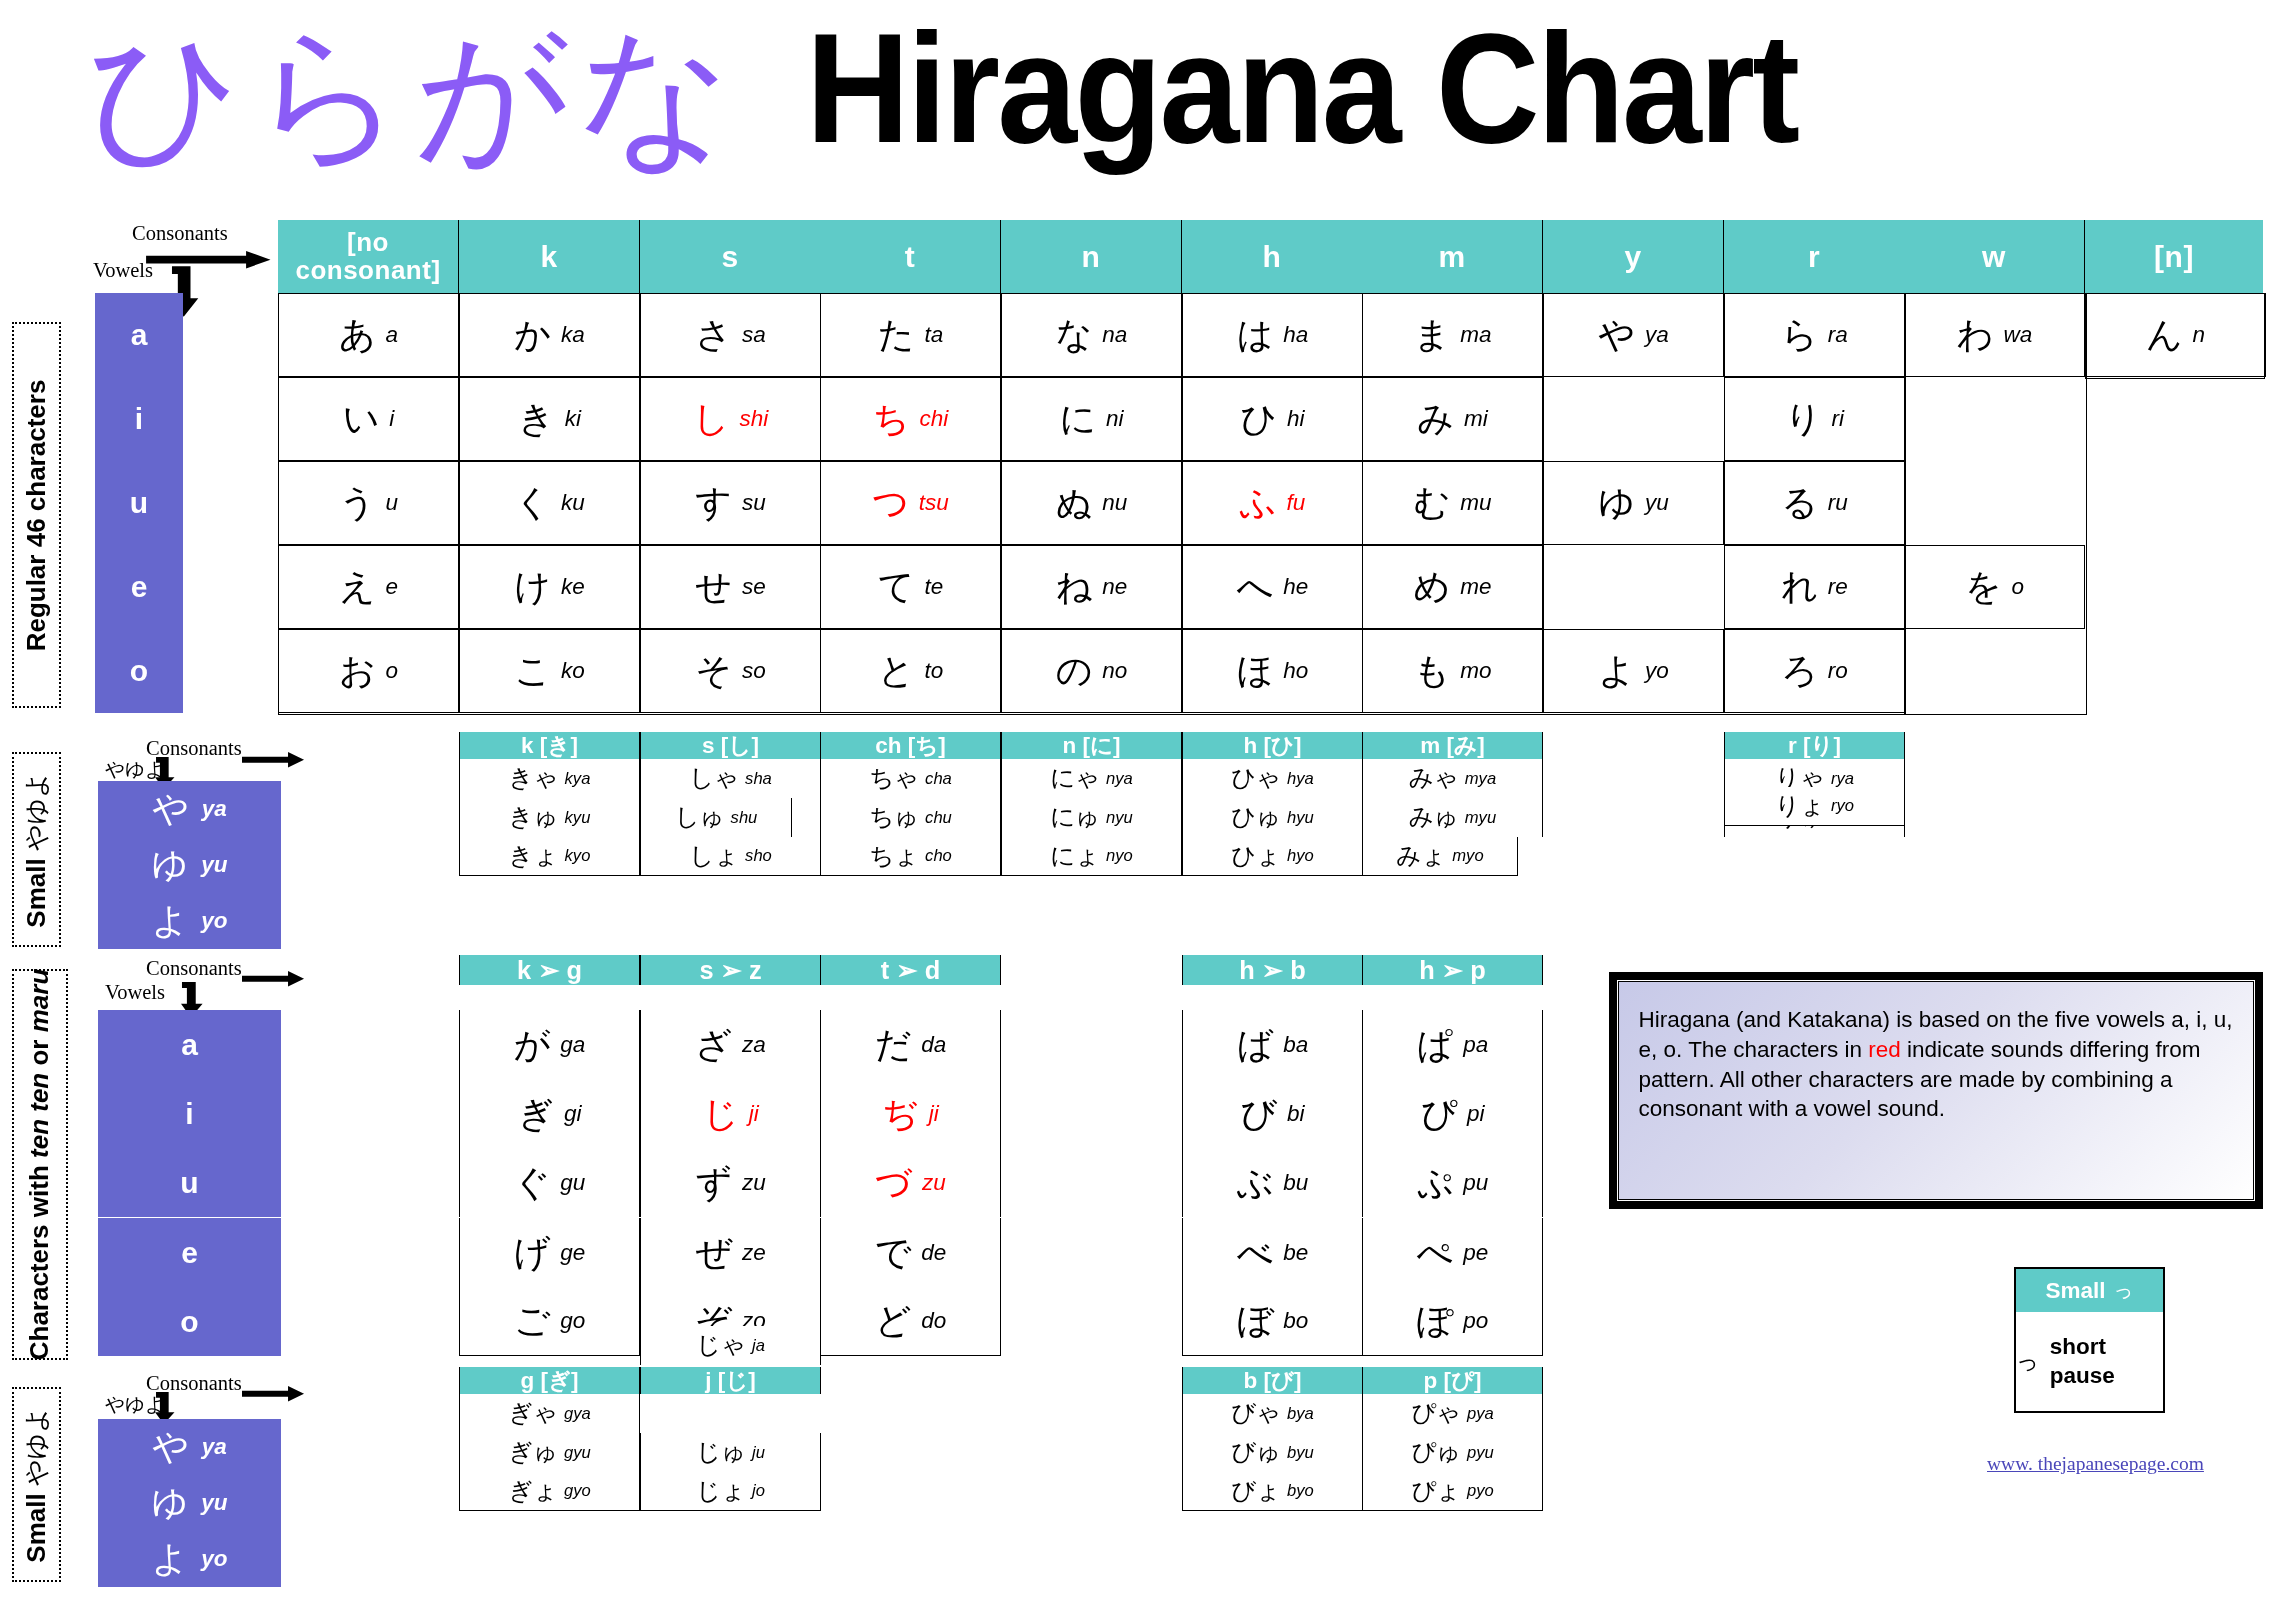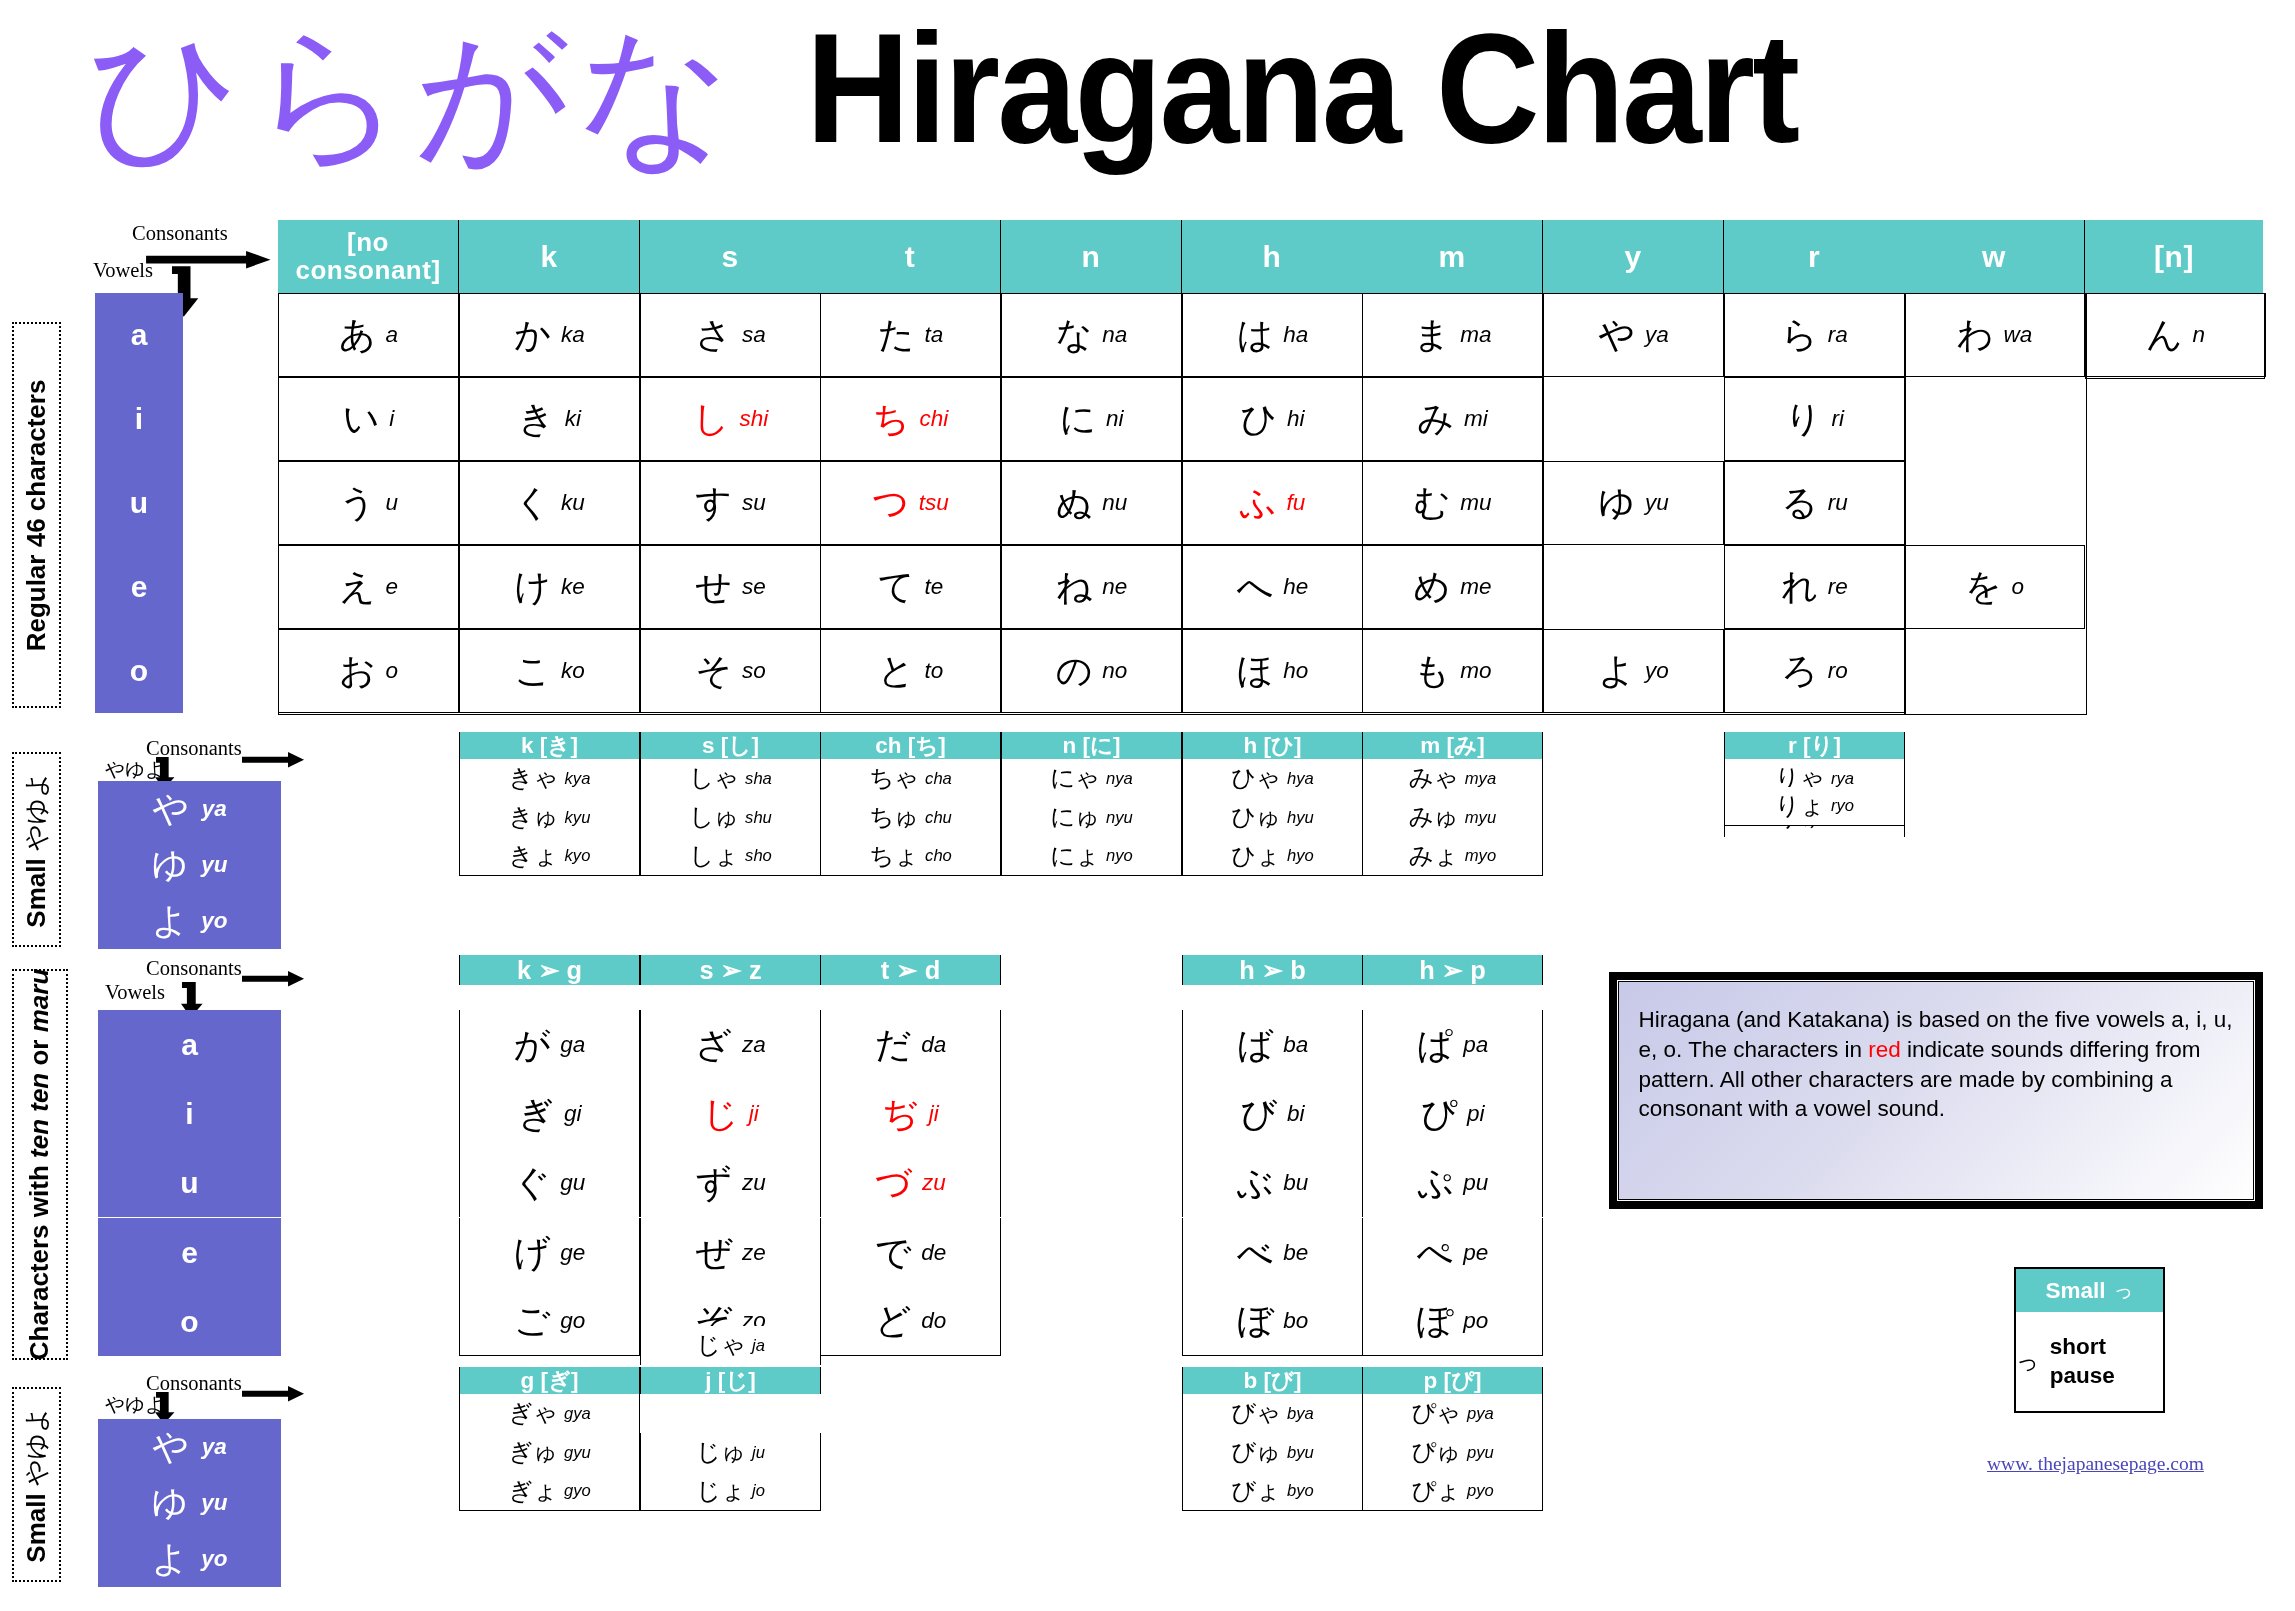--- a/index.html
+++ b/index.html
@@ -376,21 +376,21 @@
     </div>
     <div class="cell scell" style="position: absolute; left: 459px; top: 837px; width: 181px; height: 39px; border-left: 1px solid rgb(0, 0, 0); border-right: 1px solid rgb(0, 0, 0); border-bottom: 1px solid rgb(0, 0, 0);">
       <span class="kana">きょ</span>
       <span class="rom">kyo</span>
     </div>
     <div class="th thsub" style="position: absolute; left: 640px; top: 732px; width: 181px; height: 27px; border-left: 1px solid rgb(0, 0, 0); border-right: 1px solid rgb(0, 0, 0);">s [し]</div>
     <div class="cell scell" style="position: absolute; left: 640px; top: 759px; width: 181px; height: 39px; border-left: 1px solid rgb(0, 0, 0); border-right: 1px solid rgb(0, 0, 0);">
       <span class="kana">しゃ</span>
       <span class="rom">sha</span>
     </div>
-    <div class="cell scell" style="position: absolute; left: 640px; top: 798px; width: 181px; height: 39px; border-left: 1px solid rgb(0, 0, 0); border-right: 1px solid rgb(0, 0, 0); align-items: center;">
+    <div class="cell scell" style="position: absolute; left: 640px; top: 798px; width: 152px; height: 39px; border-left: 1px solid rgb(0, 0, 0); border-right: 1px solid rgb(0, 0, 0); align-items: center;">
       <span class="kana">しゅ</span>
       <span class="rom">shu</span>
     </div>
     <div class="cell scell" style="position: absolute; left: 640px; top: 837px; width: 181px; height: 39px; border-left: 1px solid rgb(0, 0, 0); border-right: 1px solid rgb(0, 0, 0); border-bottom: 1px solid rgb(0, 0, 0);">
       <span class="kana">しょ</span>
       <span class="rom">sho</span>
     </div>
     <div class="th thsub" style="position: absolute; left: 820px; top: 732px; width: 181px; height: 27px; border-left: 1px solid rgb(0, 0, 0); border-right: 1px solid rgb(0, 0, 0);">ch [ち]</div>
     <div class="cell scell" style="position: absolute; left: 820px; top: 759px; width: 181px; height: 39px; border-left: 1px solid rgb(0, 0, 0); border-right: 1px solid rgb(0, 0, 0);">
       <span class="kana">ちゃ</span>
@@ -432,21 +432,21 @@
     </div>
     <div class="th thsub" style="position: absolute; left: 1362px; top: 732px; width: 181px; height: 27px; border-left: 1px solid rgb(0, 0, 0); border-right: 1px solid rgb(0, 0, 0);">m [み]</div>
     <div class="cell scell" style="position: absolute; left: 1362px; top: 759px; width: 181px; height: 39px; border-left: 1px solid rgb(0, 0, 0); border-right: 1px solid rgb(0, 0, 0);">
       <span class="kana">みゃ</span>
       <span class="rom">mya</span>
     </div>
     <div class="cell scell" style="position: absolute; left: 1362px; top: 798px; width: 181px; height: 39px; border-left: 1px solid rgb(0, 0, 0); border-right: 1px solid rgb(0, 0, 0);">
       <span class="kana">みゅ</span>
       <span class="rom">myu</span>
     </div>
-    <div class="cell scell" style="position: absolute; left: 1362px; top: 837px; width: 181px; height: 39px; border-left: 1px solid rgb(0, 0, 0); border-right: 1px solid rgb(0, 0, 0); border-bottom: 1px solid rgb(0, 0, 0);">
+    <div class="cell scell" style="position: absolute; left: 1362px; top: 837px; width: 156px; height: 39px; border-left: 1px solid rgb(0, 0, 0); border-right: 1px solid rgb(0, 0, 0); border-bottom: 1px solid rgb(0, 0, 0);">
       <span class="kana">みょ</span>
       <span class="rom">myo</span>
     </div>
     <div class="th thsub" style="position: absolute; left: 1724px; top: 732px; width: 181px; height: 27px; border-left: 1px solid rgb(0, 0, 0); border-right: 1px solid rgb(0, 0, 0);">r [り]</div>
     <div class="cell scell" style="position: absolute; left: 1724px; top: 759px; width: 181px; height: 39px; border-left: 1px solid rgb(0, 0, 0); border-right: 1px solid rgb(0, 0, 0);">
       <span class="kana">りゃ</span>
       <span class="rom">rya</span>
     </div>
     <div class="cell scell" style="position: absolute; left: 1724px; top: 798px; width: 181px; height: 39px; border-left: 1px solid rgb(0, 0, 0); border-right: 1px solid rgb(0, 0, 0);">
       <span class="kana">りゅ</span>

